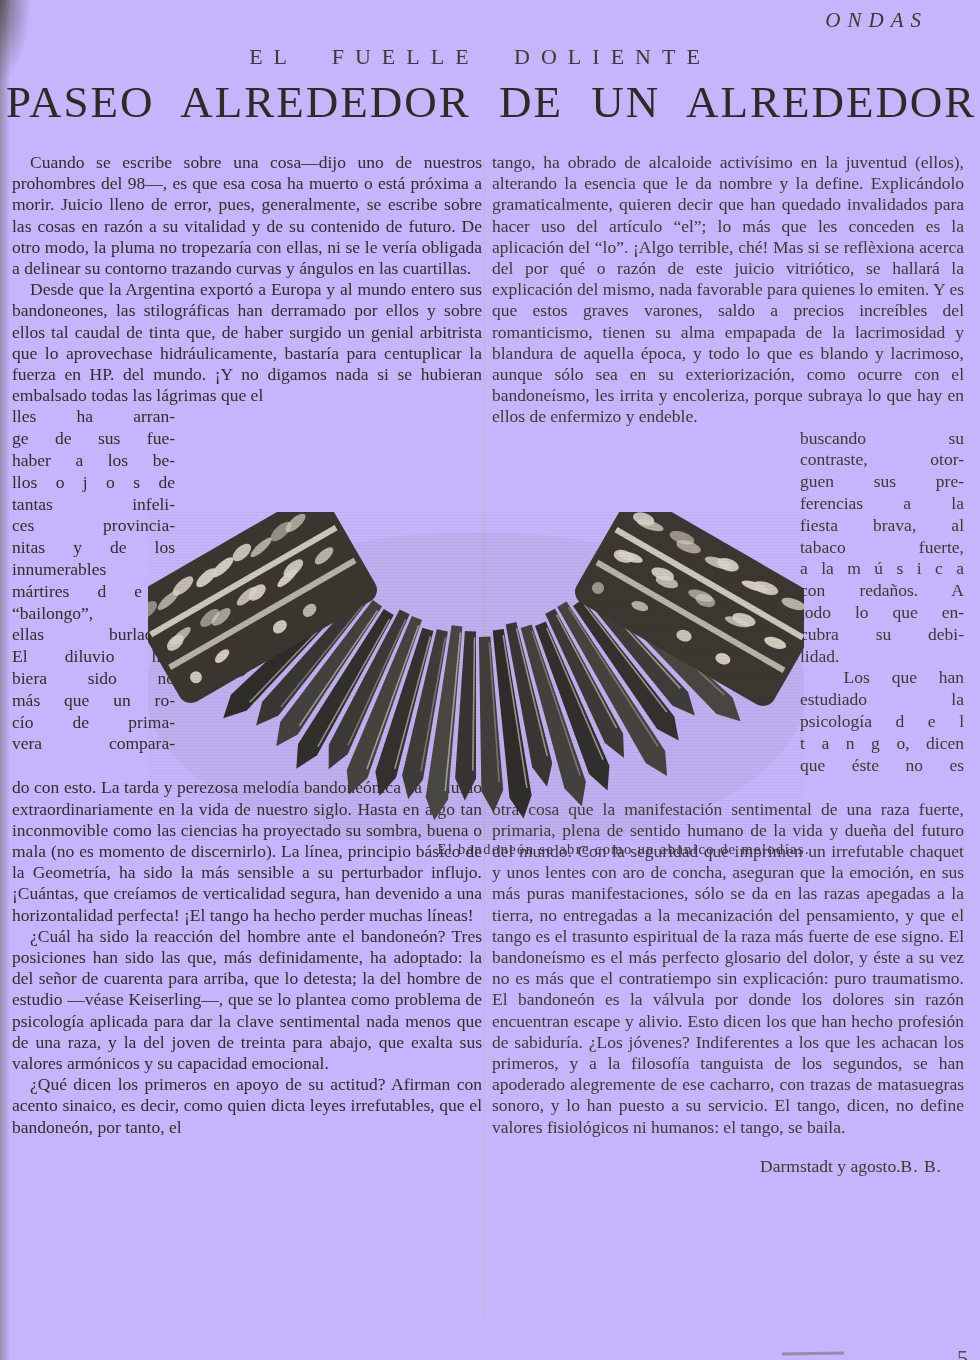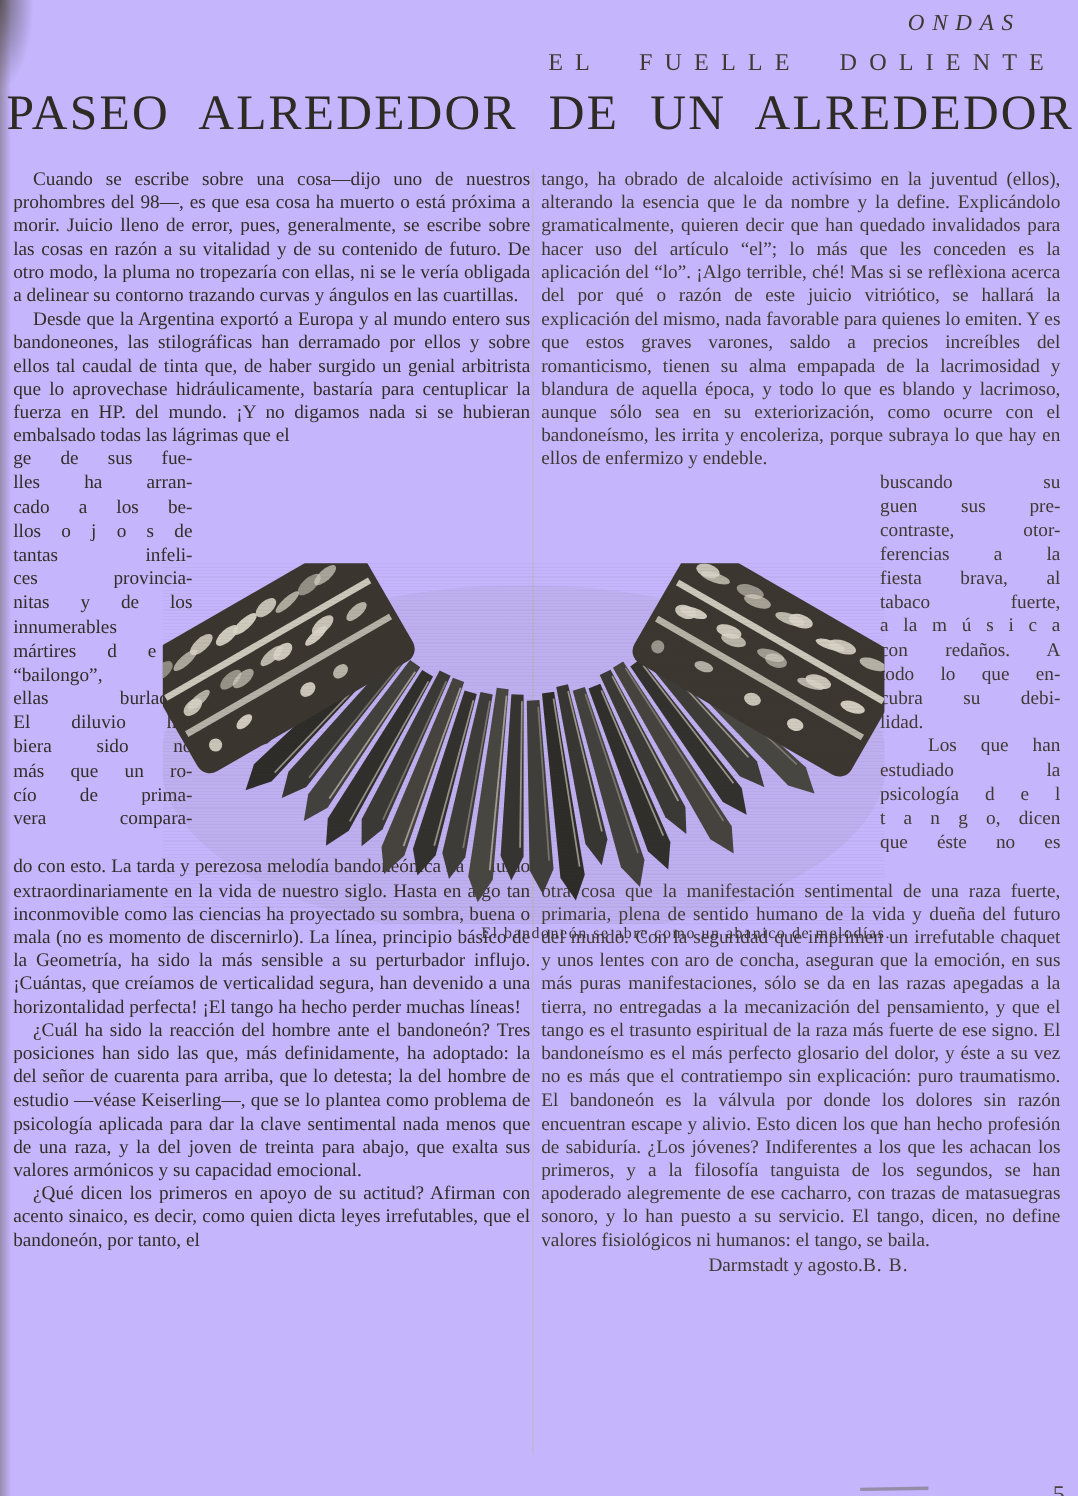--- a/index.html
+++ b/index.html
@@ -13,35 +13,35 @@
     background:linear-gradient(to right, rgba(96,90,78,.45), rgba(96,90,78,0));}
   .corner-tl{position:absolute;left:0;top:0;width:30px;height:80px;
     background:radial-gradient(ellipse at 0 0, rgba(60,55,46,.65), transparent 72%);}
   .bottom-streak{position:absolute;left:782px;top:1352px;width:62px;height:3px;
     background:#6f6a60;opacity:.55;transform:rotate(-1deg);}
   .col-rule{position:absolute;left:484px;top:154px;width:1px;height:1168px;
     background:#bdb8ac;opacity:.75;}
   
   .publication{position:absolute;top:8px;right:52px;font-style:italic;
     font-size:21px;letter-spacing:7px;color:#3d3932;}
-  .kicker{position:absolute;top:44px;left:0;width:960px;text-align:right;
+  .kicker{position:absolute;top:44px;left:0;width:960px;text-align:center;
     font-size:22px;letter-spacing:11px;word-spacing:18px;color:#3e3a33;}
   .headline{position:absolute;top:76px;left:6px;width:966px;text-align:center;
     font-size:45px;letter-spacing:2px;word-spacing:15px;color:#2e2b25;white-space:nowrap;}
   
   .col{position:absolute;font-size:17.5px;line-height:21.2px;text-align:justify;}
   .col p{margin:0;}
   .col p.indent{text-indent:18px;}
   .col-left{left:12px;top:152px;width:470px;color:#322e28;}
   .col-right{left:492px;top:152px;width:472px;color:#3e3a32;}
   .spacer-r{float:right;width:307px;height:371px;}
   .spacer-l{float:left;width:308px;height:371px;}
   .nline{text-align:justify;text-align-last:justify;line-height:21.8px;}
   .clear{clear:both;}
-  .byline{display:flex;justify-content:center;margin-top:1px;}
+  .byline{display:flex;justify-content:flex-end;margin-top:18px;}
   .byline .place{text-indent:18px;padding-left:18px;}
   .byline .author{padding-right:22px;letter-spacing:1px;}
   
   .fig{position:absolute;left:148px;top:512px;width:656px;height:328px;}
   .fig::after{content:"";position:absolute;inset:0;pointer-events:none;
     background:repeating-linear-gradient(0deg, rgba(70,64,54,.05) 0 1px, transparent 1px 3px);}
   .caption{position:absolute;left:200px;top:841px;width:610px;text-align:right;
     font-size:14.5px;font-weight:normal;letter-spacing:1.4px;color:#3b372f;}
   .page-number{position:absolute;right:12px;bottom:-11px;font-size:22px;color:#4a463e;}
 </style>
@@ -56,23 +56,23 @@
   <div class="kicker">EL FUELLE DOLIENTE</div>
   <div class="headline">PASEO ALREDEDOR DE UN ALREDEDOR</div>
 
   <div class="col-rule"></div>
 
   <div class="col col-left">
     <p class="indent">Cuando se escribe sobre una cosa—dijo uno de nuestros prohombres del 98—, es que esa cosa ha muerto o está próxima a morir. Juicio lleno de error, pues, generalmente, se escribe sobre las cosas en razón a su vitalidad y de su contenido de futuro. De otro modo, la pluma no tropezaría con ellas, ni se le vería obligada a delinear su contorno trazando curvas y ángulos en las cuartillas.</p>
     <p class="indent">Desde que la Argentina exportó a Europa y al mundo entero sus bandoneones, las stilográficas han derramado por ellos y sobre ellos tal caudal de tinta que, de haber surgido un genial arbitrista que lo aprovechase hidráulicamente, bastaría para centuplicar la fuerza en HP. del mundo. ¡Y no digamos nada si se hubieran embalsado todas las lágrimas que el</p>
     <div class="spacer-r"></div>
     <div>
+        <div class="nline">lles ha arran-</div>
         <div class="nline">ge de sus fue-</div>
-        <div class="nline">lles ha arran-</div>
-        <div class="nline">cado a los be-</div>
+        <div class="nline">haber a los be-</div>
         <div class="nline">llos o j o s de</div>
         <div class="nline">tantas infeli-</div>
         <div class="nline">ces provincia-</div>
         <div class="nline">nitas y de los</div>
         <div class="nline">innumerables</div>
         <div class="nline">mártires d e l</div>
         <div class="nline">“bailongo”, por</div>
         <div class="nline">ellas burlados!</div>
         <div class="nline">El diluvio hu-</div>
         <div class="nline">biera sido no</div>
@@ -83,22 +83,22 @@
     <p class="clear">do con esto. La tarda y perezosa melodía bandoneónica ha influído extraordinariamente en la vida de nuestro siglo. Hasta en algo tan inconmovible como las ciencias ha proyectado su sombra, buena o mala (no es momento de discernirlo). La línea, principio básico de la Geometría, ha sido la más sensible a su perturbador influjo. ¡Cuántas, que creíamos de verticalidad segura, han devenido a una horizontalidad perfecta! ¡El tango ha hecho perder muchas líneas!</p>
     <p class="indent">¿Cuál ha sido la reacción del hombre ante el bandoneón? Tres posiciones han sido las que, más definidamente, ha adoptado: la del señor de cuarenta para arriba, que lo detesta; la del hombre de estudio —véase Keiserling—, que se lo plantea como problema de psicología aplicada para dar la clave sentimental nada menos que de una raza, y la del joven de treinta para abajo, que exalta sus valores armónicos y su capacidad emocional.</p>
     <p class="indent">¿Qué dicen los primeros en apoyo de su actitud? Afirman con acento sinaico, es decir, como quien dicta leyes irrefutables, que el bandoneón, por tanto, el</p>
   </div>
 
   <div class="col col-right">
     <p>tango, ha obrado de alcaloide activísimo en la juventud (ellos), alterando la esencia que le da nombre y la define. Explicándolo gramaticalmente, quieren decir que han quedado invalidados para hacer uso del artículo “el”; lo más que les conceden es la aplicación del “lo”. ¡Algo terrible, ché! Mas si se reflèxiona acerca del por qué o razón de este juicio vitriótico, se hallará la explicación del mismo, nada favorable para quienes lo emiten. Y es que estos graves varones, saldo a precios increíbles del romanticismo, tienen su alma empapada de la lacrimosidad y blandura de aquella época, y todo lo que es blando y lacrimoso, aunque sólo sea en su exteriorización, como ocurre con el bandoneísmo, les irrita y encoleriza, porque subraya lo que hay en ellos de enfermizo y endeble.</p>
     <div class="spacer-l"></div>
     <div>
         <div class="nline">buscando su</div>
+        <div class="nline">contraste, otor-</div>
         <div class="nline">guen sus pre-</div>
-        <div class="nline">contraste, otor-</div>
         <div class="nline">ferencias a la</div>
         <div class="nline">fiesta brava, al</div>
         <div class="nline">tabaco fuerte,</div>
         <div class="nline">a la m ú s i c a</div>
         <div class="nline">con redaños. A</div>
         <div class="nline">todo lo que en-</div>
         <div class="nline">cubra su debi-</div>
         <div class="nline">lidad.</div>
         <div class="nline">&nbsp;&nbsp;Los que han</div>
         <div class="nline">estudiado la</div>

